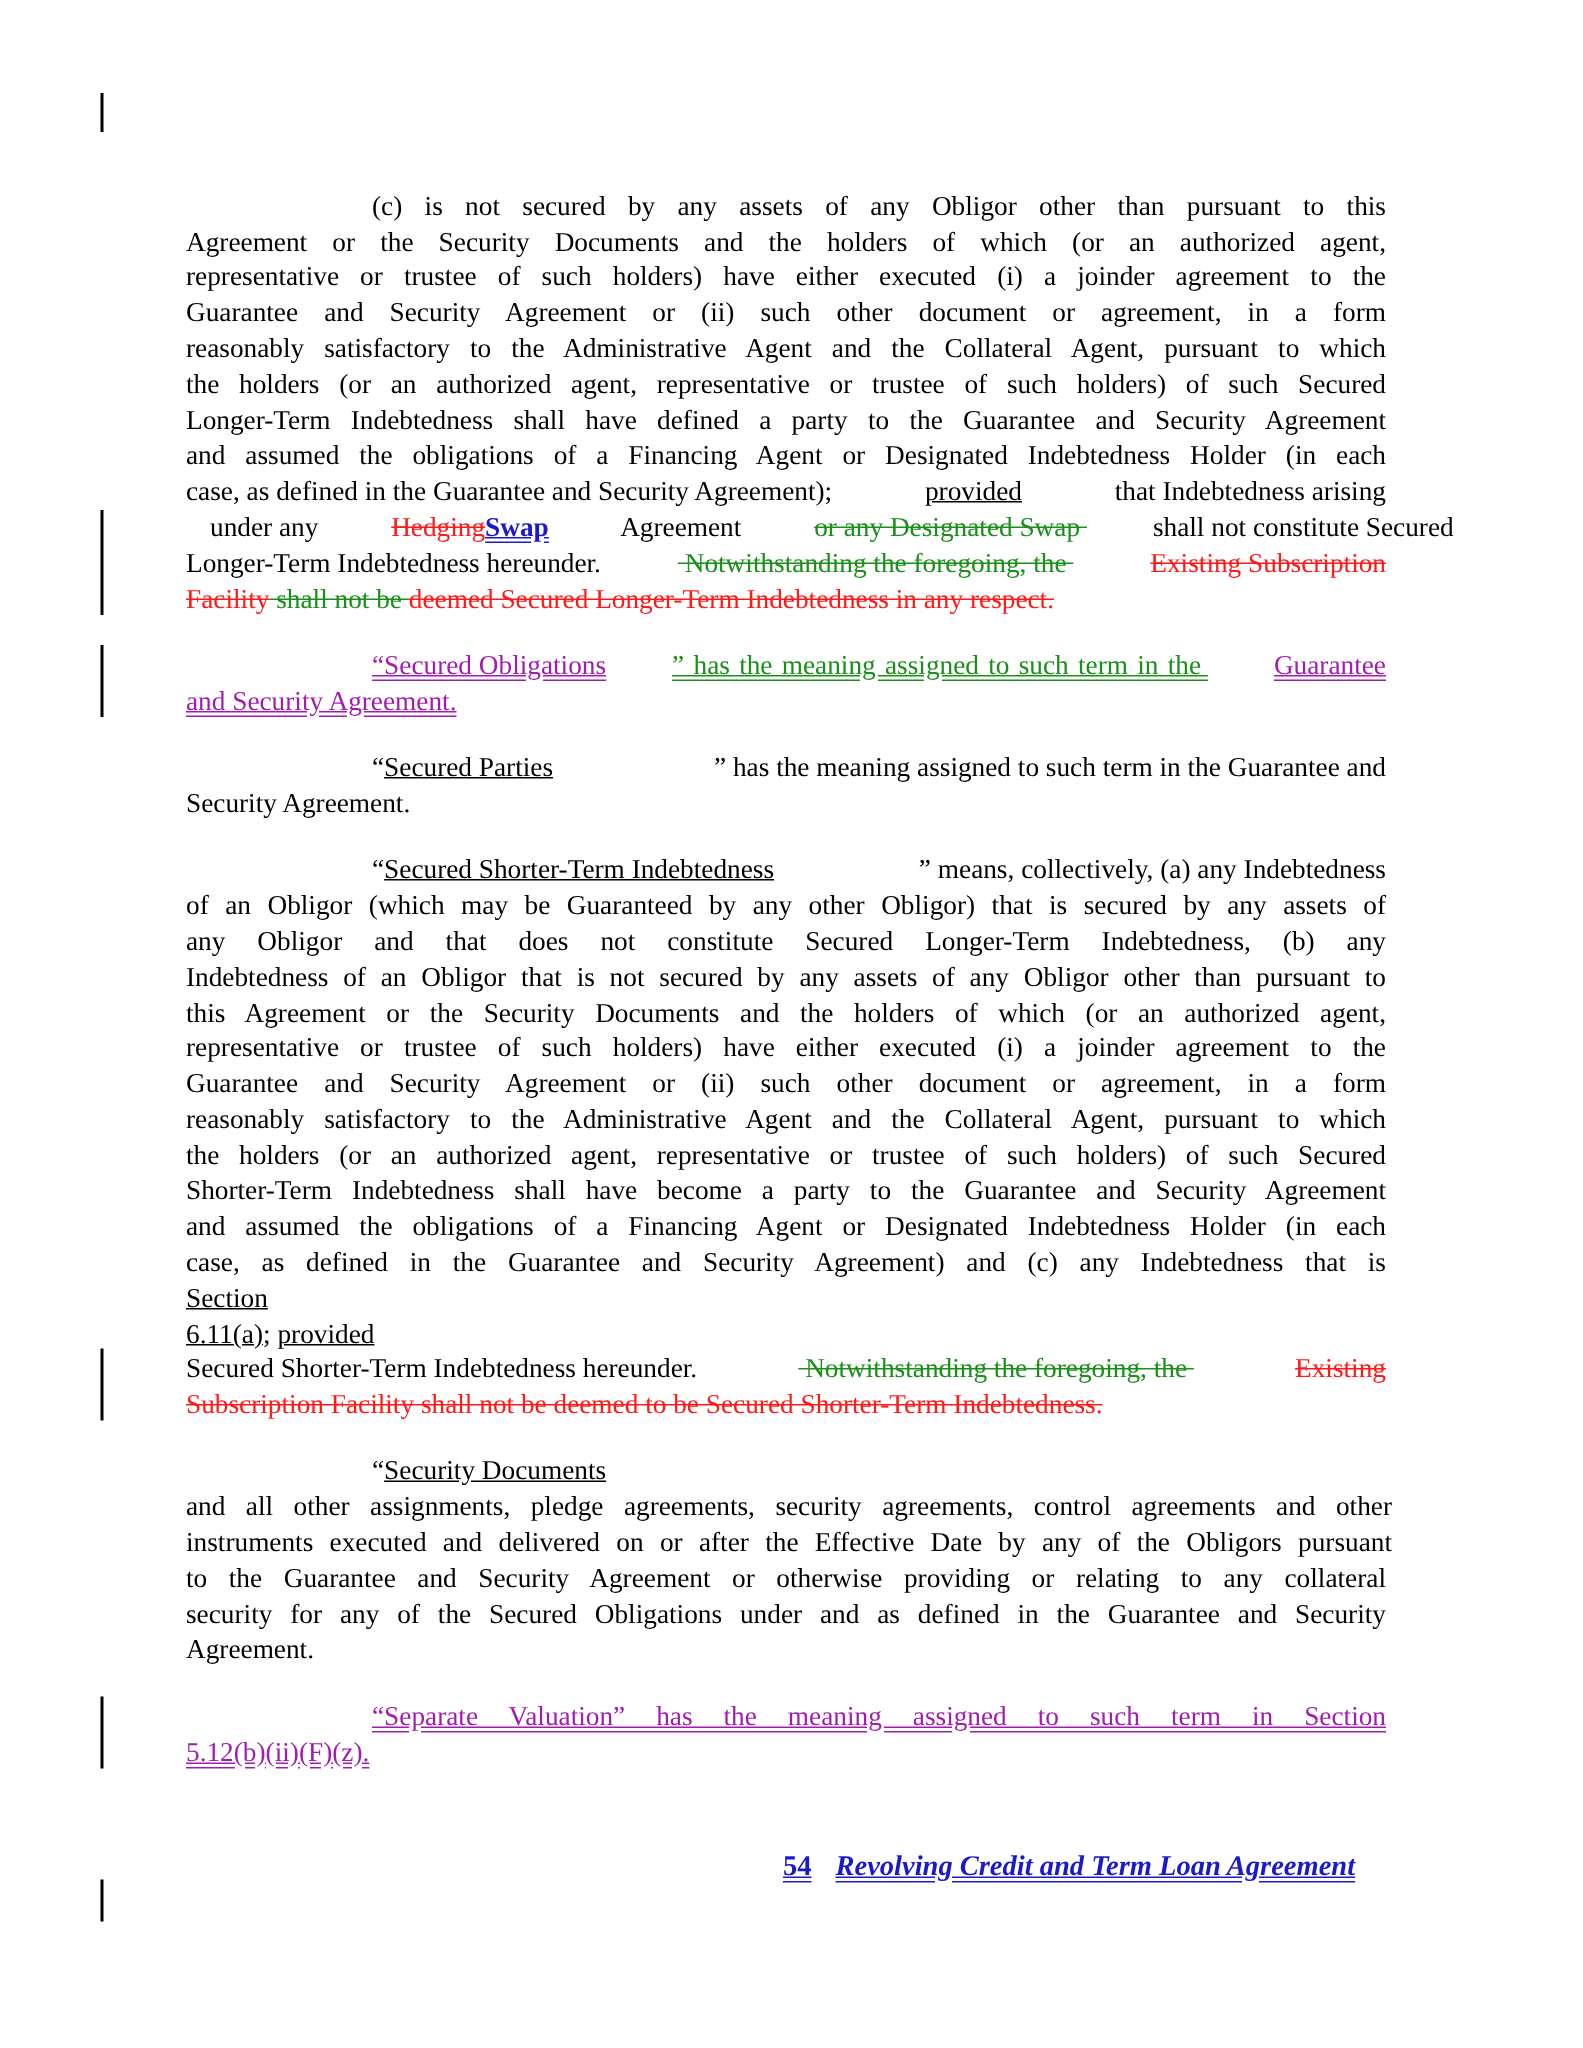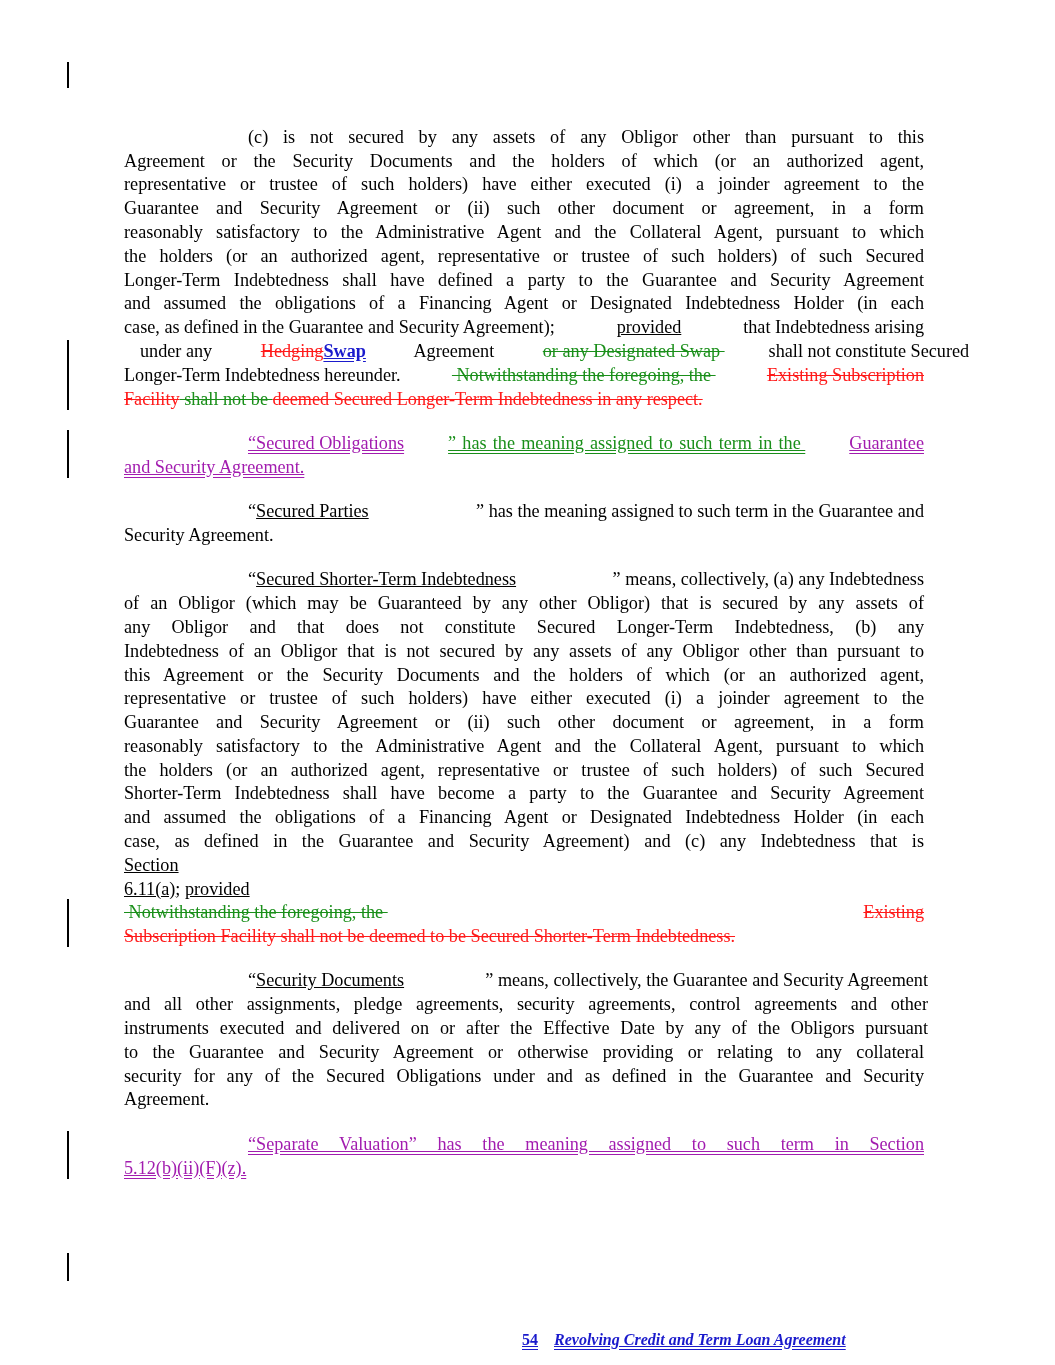--- a/index.html
+++ b/index.html
@@ -12,21 +12,21 @@
   .line.indent { left: 248px; width: 676px; }
   .line span { white-space: pre; }
   .jl { display: flex; justify-content: space-between; gap: 44px; }
   .ul { text-decoration: underline; }
   .del-red { color: #ff1a1a; text-decoration: line-through; }
   .del-green { color: #1a8f1a; text-decoration: line-through; }
   .ins-blue { color: #1a1acc; font-weight: bold; text-decoration: underline double; }
   .ins-green { color: #1a8f1a; text-decoration: underline double; }
   .bluebold { color: #a21caf; font-weight: normal; text-decoration: underline double; }
   .change-bar { position: absolute; left: 67px; width: 2px; background: #000; }
-  .footer { position: absolute; top: 1331px; left: 522px; font-size: 16px; color: #1a1acc;
+  .footer { position: absolute; top: 1234px; left: 522px; font-size: 19px; color: #1a1acc;
             font-weight: bold; white-space: nowrap; }
   .footer .num { text-decoration: underline double; margin-right: 16px; }
   .footer .title { font-style: italic; text-decoration: underline double; }
 </style>
 </head>
 <body>
 
 <div class="page">
 
   <div class="change-bar" style="top:62px;height:26px;"></div>
@@ -102,32 +102,32 @@
     <div class="line" style="top:781px;">Shorter-Term Indebtedness shall have become a party to the Guarantee and Security Agreement</div>
     <div class="line" style="top:805px;">and assumed the obligations of a Financing Agent or Designated Indebtedness Holder (in each</div>
     <div class="line" style="top:829px;">case, as defined in the Guarantee and Security Agreement) and (c) any Indebtedness that is</div>
     <div class="line jl" style="top:853px;">
         <span class="ul">Section</span>
     </div>
     <div class="line jl" style="top:877px;">
       <span><span class="ul">6.11(a)</span><span>; </span><span class="ul">provided</span></span>
     </div>
     <div class="line jl" style="top:900px;">
+      <span>Secured Shorter-Term Indebtedness hereunder.</span>
         <span class="del-green"> Notwithstanding the foregoing, the </span>
         <span class="del-red">Existing</span>
     </div>
     <div class="line last" style="top:924px;">
       <span class="del-red">Subscription Facility shall not be deemed to be Secured Shorter-Term Indebtedness.</span>
     </div>
   </div>
 
   <div>
     <div class="line indent jl" style="top:968px;width:680px;">
       <span><span>“</span><span class="ul">Security Documents</span></span>
-        <span>” means, collectively, the Guarantee and Security Agreement</span>
     </div>
     <div class="line" style="top:992px;width:804px;">and all other assignments, pledge agreements, security agreements, control agreements and other</div>
     <div class="line" style="top:1016px;width:804px;">instruments executed and delivered on or after the Effective Date by any of the Obligors pursuant</div>
     <div class="line" style="top:1040px;">to the Guarantee and Security Agreement or otherwise providing or relating to any collateral</div>
     <div class="line" style="top:1064px;">security for any of the Secured Obligations under and as defined in the Guarantee and Security</div>
     <div class="line last" style="top:1087px;">Agreement.</div>
   </div>
 
   <div>
     <div class="line indent" style="top:1132px;">

